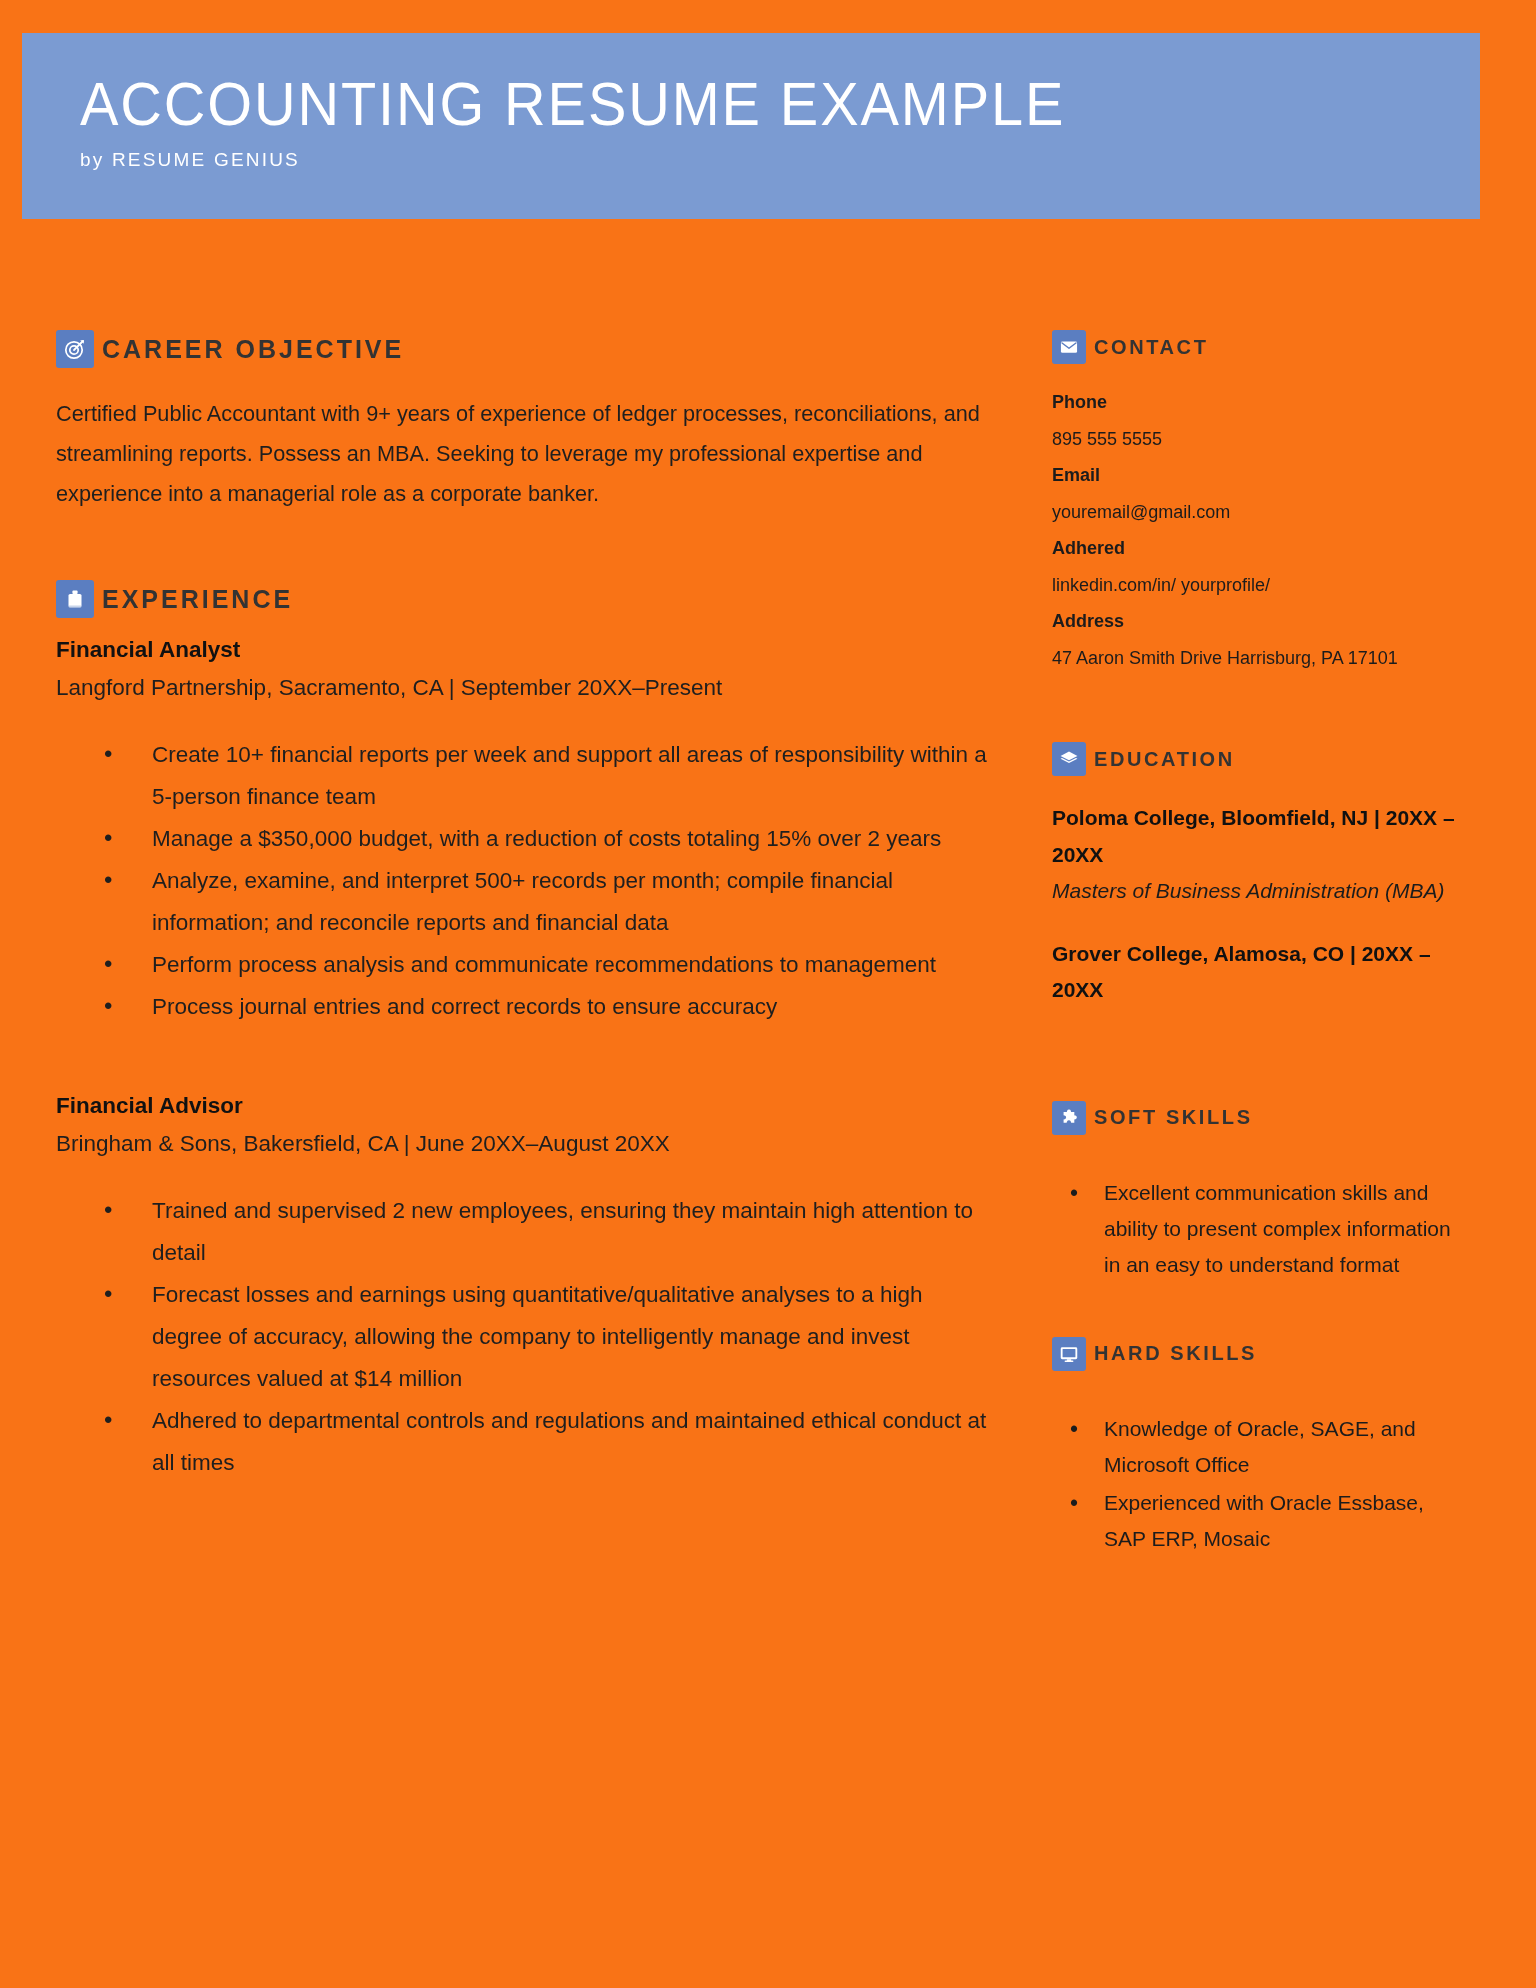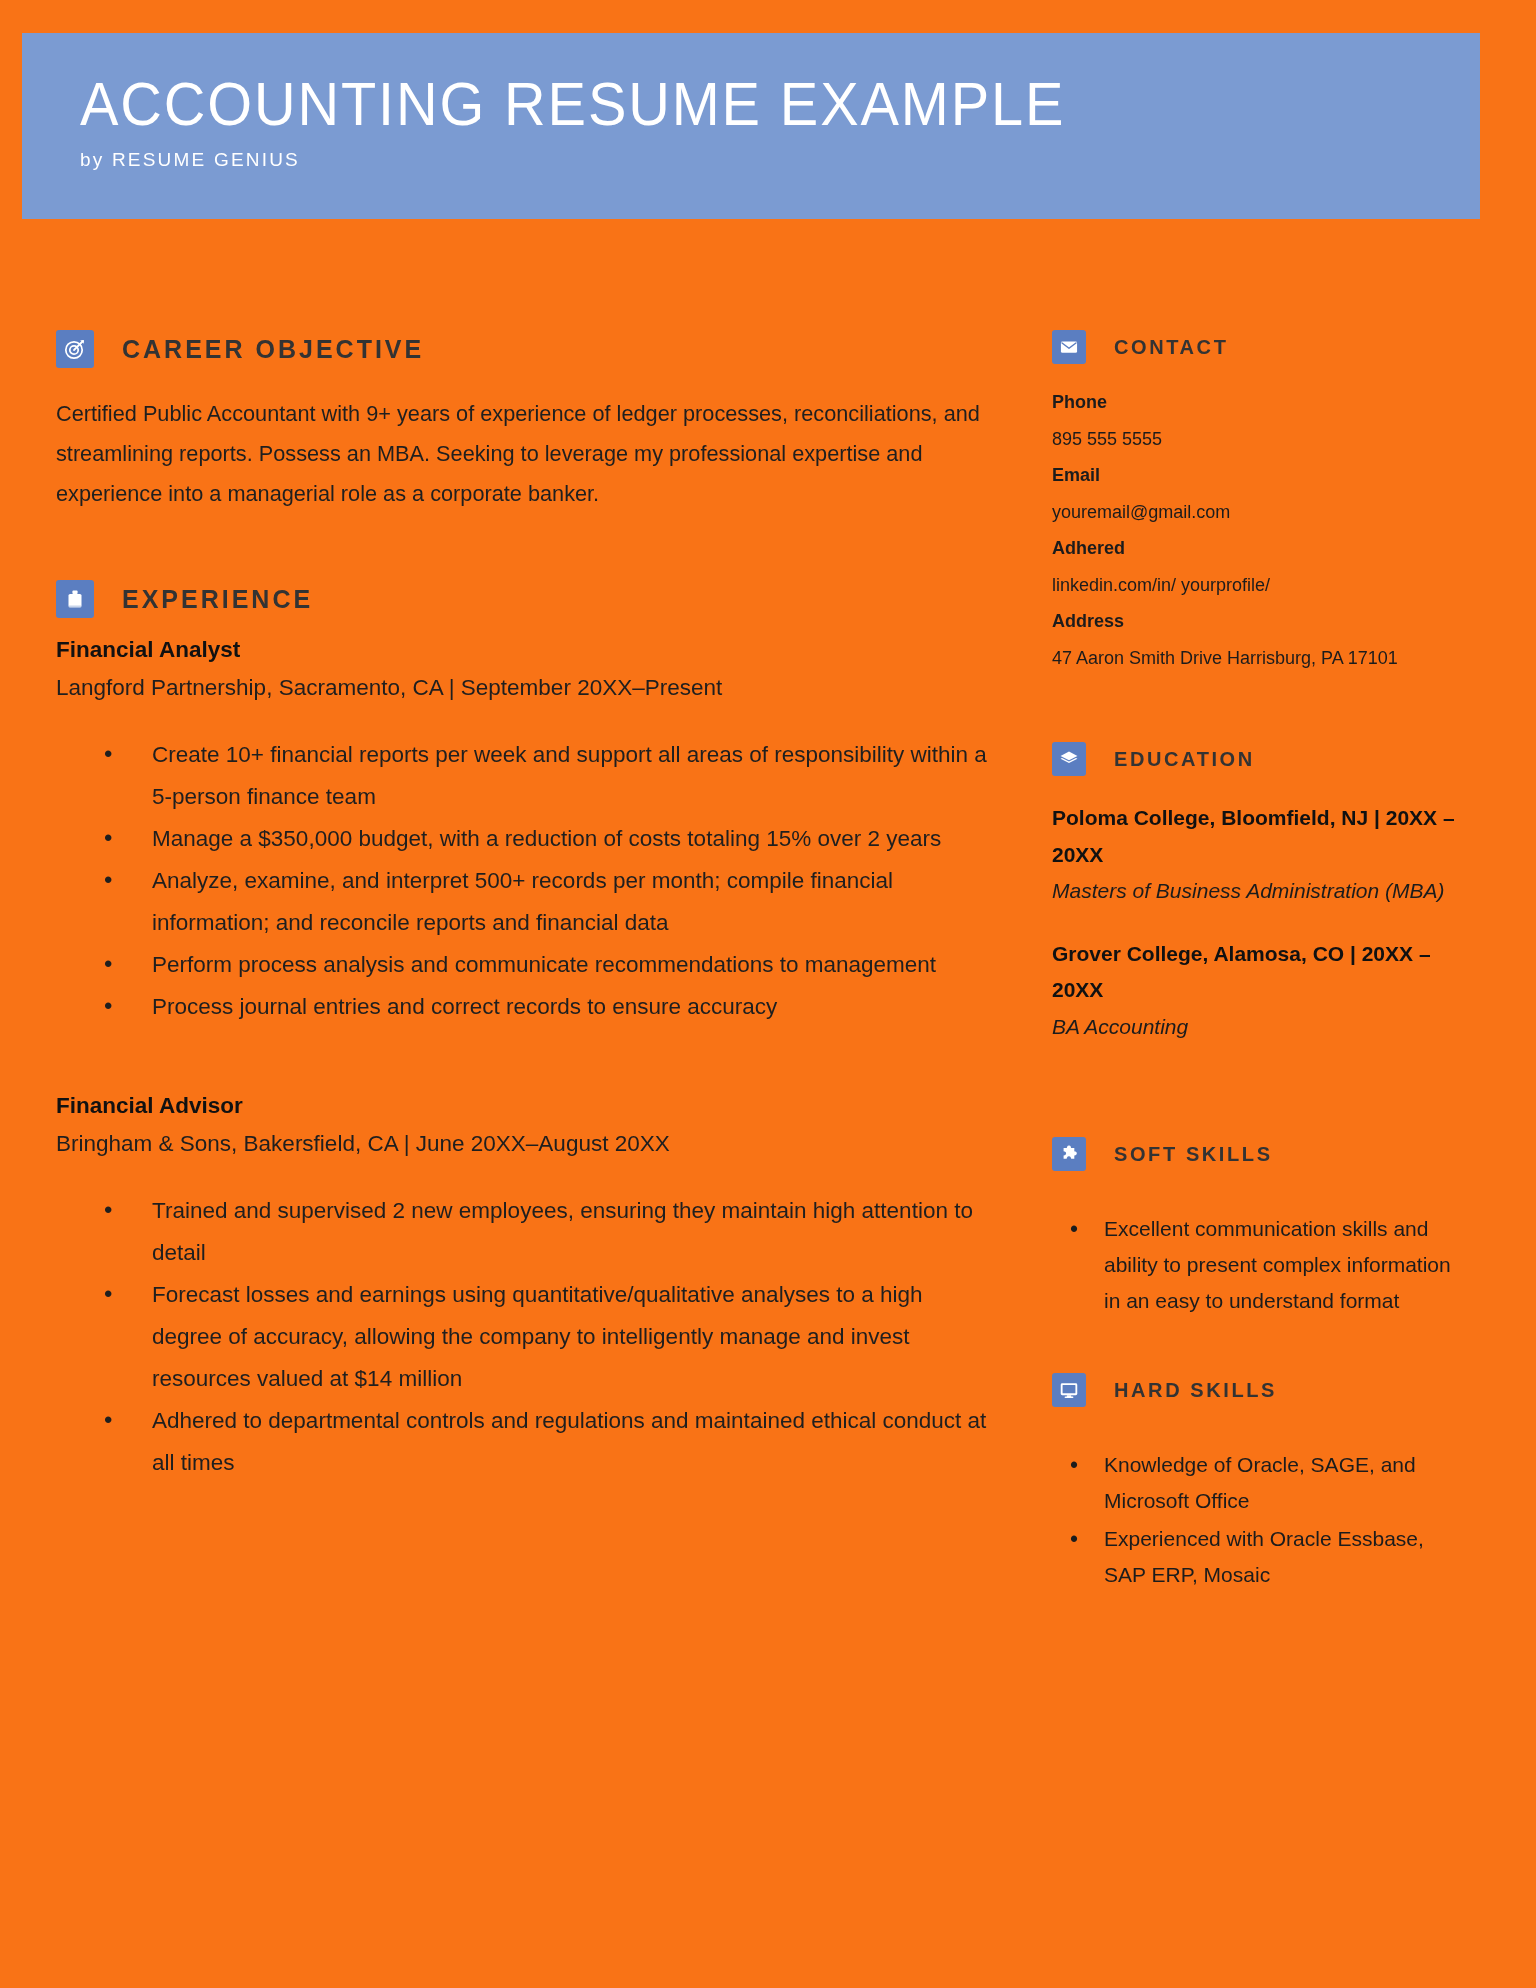--- a/index.html
+++ b/index.html
@@ -67,21 +67,21 @@
     position: absolute;
     left: 1052px;
     top: 330px;
     width: 412px;
   }
 
   
   .section-head {
     display: flex;
     align-items: center;
-    gap: 28px;
+    gap: 8px;
   }
   .sec-icon {
     width: 38px;
     height: 38px;
     background: #5b7ec1;
     border-radius: 3px;
     flex: 0 0 38px;
     display: flex;
     align-items: center;
     justify-content: center;
@@ -291,21 +291,20 @@
       </span>
       <span class="sec-title">EDUCATION</span>
     </div>
     <div class="edu-block">
       <div class="edu-entry">
         <div class="edu-school">Poloma College, Bloomfield, NJ | 20XX – 20XX</div>
         <div class="edu-degree">Masters of Business Administration (MBA)</div>
       </div>
       <div class="edu-entry">
         <div class="edu-school">Grover College, Alamosa, CO | 20XX – 20XX</div>
-        <div class="edu-degree">BA Accounting</div>
       </div>
     </div>
 
     <div class="sp-soft"></div>
 
     <div class="section-head">
       <span class="sec-icon">
         <svg width="22" height="22" viewBox="0 0 24 24">
           <path d="M10 4.2 a2.1 2.1 0 0 1 4 0 a2 2 0 0 0 .4 1.3 h3.4 v3.4 a2 2 0 0 0 1.3 .4 a2.1 2.1 0 0 1 0 4 a2 2 0 0 0 -1.3 .4 v3.5 h-3.5 a2 2 0 0 0 -.4 -1.3 a2.1 2.1 0 0 0 -4 0 a2 2 0 0 0 -.4 1.3 h-3.4 v-3.5 a2 2 0 0 1 1.3 -.4 a2.1 2.1 0 0 0 0 -4 a2 2 0 0 1 -1.3 -.4 v-3.4 h3.4 a2 2 0 0 0 .4 -1.3 z" fill="#ffffff"></path>
         </svg>

